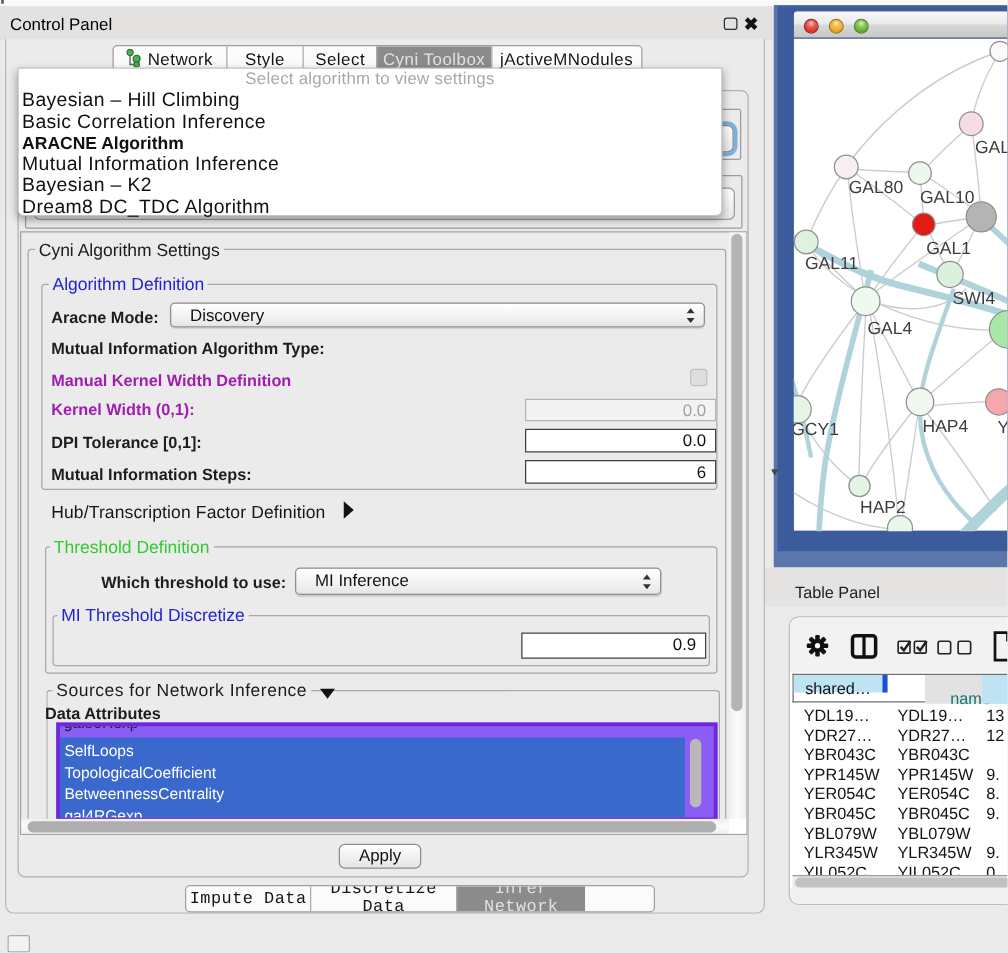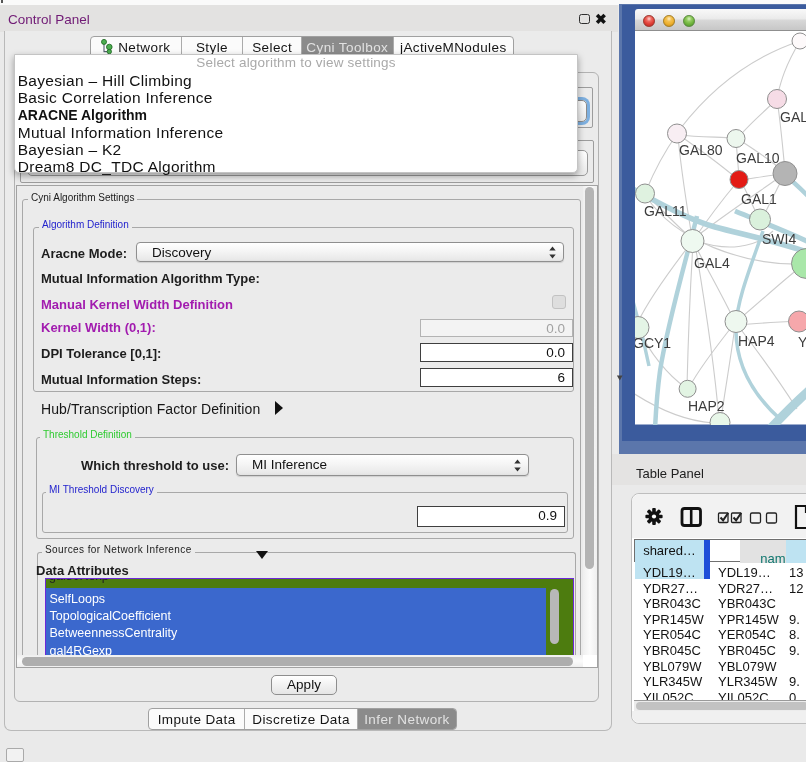--- a/index.html
+++ b/index.html
@@ -2,21 +2,21 @@
 <html><head>
 <meta charset="utf-8">
 <style>
   * { margin:0; padding:0; box-sizing:border-box; }
   html,body { width:806px; height:762px; overflow:hidden; }
   body { position:relative; background:#eaeaea; font-family:"Liberation Sans", sans-serif; }
   .abs { position:absolute; }
   .lbl { position:absolute; font-size:13px; font-weight:bold; color:#1d1d1d; white-space:nowrap; }
   .lbl.dis { color:#a21caf; }
   .groupbox { position:absolute; border:1px solid #a8a8a8; border-radius:3px; }
-  .gtitle { position:absolute; font-size:10px; background:#ebebeb; padding:0 3px; white-space:nowrap; }
+  .gtitle { position:absolute; font-size:14px; background:#ebebeb; padding:0 3px; white-space:nowrap; }
   .combo { position:absolute; border:1px solid #8f8f8f; border-radius:4px;
            background:linear-gradient(#ffffff,#f5f5f5 45%,#e9e9e9 90%,#e2e2e2);
            box-shadow:0 1px 1px rgba(0,0,0,0.12); }
   .combo .ct { position:absolute; left:15px; top:2px; font-size:13.5px; color:#111; white-space:nowrap; }
   .combo .ar { position:absolute; right:6px; top:2.5px; width:9px; height:15px; }
   .tfield { position:absolute; border:1px solid #3f3f3f; background:#fff; font-size:13.5px;
             color:#111; text-align:right; padding:1px 7px 0 0; }
   .tfield.dis { border:1px solid #b3b3b3; background:#f3f3f3; color:#a2a2a2; }
   .seg { position:absolute; display:flex; border:1px solid #a0a0a0; border-radius:4px; background:#fbfbfb; overflow:hidden; }
   .seg > div { font-size:13.5px; color:#141414; letter-spacing:0.4px; text-align:center;
@@ -24,21 +24,21 @@
   .seg > div:first-child { border-left:none; }
   .seg > div.sel { background:#8b8b8b; color:#e2e2e2; }
   svg text { font-family:"Liberation Sans", sans-serif; }
 </style>
 </head>
 <body>
 
 <div class="abs" style="left:0;top:0;width:806px;height:5px;background:#fafafa;"></div>
 <div class="abs" style="left:1px;top:0;width:2px;height:3px;background:#555;"></div>
 <div class="abs" style="left:0;top:5px;width:618px;height:27px;background:#e3e2e1;"></div>
-<div class="abs" style="left:8px;top:12px;font-size:13.5px;color:#701a75;">Control Panel</div>
+<div class="abs" style="left:8px;top:12px;font-size:13.5px;color:#000000;">Control Panel</div>
 <div class="abs" style="left:579px;top:14px;width:10.5px;height:10px;border:1.6px solid #2e2e2e;border-radius:2.5px;"></div>
 <div class="abs" style="left:595px;top:11px;font-size:14px;font-weight:bold;color:#111;">✖</div>
 
 <div class="abs" style="left:4px;top:31px;width:608px;height:700px;background:#ebebeb;border:1px solid #b9b9b9;border-top:none;border-radius:0 0 7px 7px;"></div>
 
 <div class="seg" style="left:90px;top:36px;width:424px;height:22px;">
   <div style="width:90px;">
     <svg width="12" height="15" viewBox="0 0 12 15" style="margin-right:5px;margin-bottom:2px;">
       <path d="M3,5 V12.6 H6" fill="none" stroke="#55606e" stroke-width="1.1"></path>
       <circle cx="3" cy="2.9" r="2.5" fill="#4caf50" stroke="#256d28" stroke-width="0.9"></circle>
@@ -97,39 +97,39 @@
   <div class="groupbox" style="left:19px;top:251px;width:538px;height:102px;"></div>
   <div class="gtitle" style="left:23px;top:243px;color:#2fcb31;">Threshold Definition</div>
   <div class="lbl" style="left:24px;width:188px;top:272px;text-align:right;">Which threshold to use:</div>
   <div class="combo" style="left:219px;top:268px;width:293px;height:22px;">
     <div class="ct">MI Inference</div>
     <svg class="ar" viewBox="0 0 9 15">
         <path d="M1.3,5.6 L4.5,1.6 L7.7,5.6 Z M1.3,9.4 L4.5,13.4 L7.7,9.4 Z" fill="#333"></path>
       </svg>
   </div>
   <div class="groupbox" style="left:25px;top:306px;width:526px;height:41px;"></div>
-  <div class="gtitle" style="left:29px;top:298px;color:#2323cd;">MI Threshold Discovery</div>
+  <div class="gtitle" style="left:29px;top:298px;color:#2323cd;">MI Threshold Discretize</div>
   <div class="tfield" style="left:400px;top:320px;width:148px;height:21px;">0.9</div>
 
   <div class="groupbox" style="left:20px;top:366px;width:539px;height:200px;border-bottom:none;"></div>
   <div class="gtitle" style="left:25px;top:358px;color:#1b1b1b;letter-spacing:0.4px;">Sources for Network Inference</div>
   <div class="abs" style="left:239px;top:365px;width:0;height:0;border-top:8px solid #111;border-left:6.5px solid transparent;border-right:6.5px solid transparent;"></div>
   <div class="lbl" style="left:19px;top:377px;">Data Attributes</div>
 
-  <div class="abs" style="left:28px;top:392px;width:529px;height:79px;border:1px solid #6d28d9;background:#4d7c0f;overflow:hidden;">
+  <div class="abs" style="left:28px;top:392px;width:529px;height:79px;border:3px solid #6d28d9;background:#8b5cf6;overflow:hidden;">
     <div class="abs" style="left:3px;top:-10px;width:500px;font-size:12.5px;color:#222;">gal80Rexp</div>
     <div class="abs" style="left:0;top:9px;width:500px;height:70px;background:#3b68cd;"></div>
     <div class="abs" style="left:3.5px;top:11.5px;font-size:12.5px;line-height:17.4px;color:#fff;white-space:nowrap;">SelfLoops<br>TopologicalCoefficient<br>BetweennessCentrality<br>gal4RGexp</div>
     <div class="abs" style="left:504px;top:10px;width:9px;height:55px;border-radius:4.5px;background:#b8b8b8;"></div>
   </div>
 </div>
 
 <div class="abs" style="left:271px;top:675px;width:66px;height:20px;border:1px solid #8e8e8e;border-radius:5px;background:linear-gradient(#ffffff,#f2f2f2 50%,#e5e5e5);text-align:center;font-size:13.5px;color:#111;padding-top:1px;">Apply</div>
 
-<div class="seg" style="left:148px;top:708px;width:309px;height:22px;">
+<div class="seg" style="left:148px;top:708px;width:376px;height:22px;font-family:Liberation Mono, monospace;">
   <div style="width:99px;">Impute Data</div>
   <div style="width:117px;">Discretize Data</div>
   <div class="sel" style="width:103px;">Infer Network</div>
 </div>
 
 <div class="abs" style="left:6px;top:748px;width:18px;height:14px;border:1px solid #aaa;border-radius:2px;background:#f2f2f2;"></div>
 
 <div class="abs" style="left:619px;top:4px;width:187px;height:450px;background:#5b76ab;"></div>
 <div class="abs" style="left:622px;top:4.5px;width:184px;height:436.5px;background:#3b5b9d;"></div>
 <div class="abs" style="left:635px;top:8.5px;width:171px;height:22px;border-radius:3px 0 0 0;background:linear-gradient(#f9f9f9,#ebebeb 45%,#d7d7d7 55%,#c7c7c7);border-bottom:1px solid #8f8f8f;"></div>
@@ -246,21 +246,21 @@
   </g>
   <g fill="none" stroke="#222" stroke-width="1.3">
     <rect x="110.5" y="10" width="10" height="10" rx="1.5"></rect>
     <rect x="126.5" y="10" width="10" height="10" rx="1.5"></rect>
   </g>
   <path d="M156,3 h10 l6,6 v16 h-16 z" fill="none" stroke="#111" stroke-width="2.2"></path>
   <path d="M166,3 v6 h6" fill="none" stroke="#111" stroke-width="2.2"></path>
 </svg>
 
 <div class="abs" style="left:634px;top:539px;width:172px;height:23px;border-top:1px solid #6f6f6f;border-bottom:1px solid #6f6f6f;border-left:1px solid #6f6f6f;">
-  <div class="abs" style="left:0;top:0;width:75px;height:39px;background:#bee3f2;border-right:6px solid #1d4ed8;text-align:center;font-size:13px;color:#111;padding-top:3px;">shared…</div>
+  <div class="abs" style="left:0;top:0;width:75px;height:14px;background:#bee3f2;border-right:4px solid #1d4ed8;text-align:center;font-size:13px;color:#111;padding-top:3px;">shared…</div>
   <div class="abs" style="left:76px;top:0;width:74px;height:23px;background:#e2e2e2;border-right:1px solid #6f6f6f;text-align:center;font-size:13px;color:#0f766e;padding-top:11px;margin-left:29px;">name</div>
   <div class="abs" style="left:151px;top:0;width:21px;height:23px;background:#bee3f2;"></div>
 </div>
 
 <div class="abs" style="left:634px;top:563px;width:172px;height:137px;overflow:hidden;font-size:13px;color:#141414;">
   <div style="position:absolute;left:9px;top:2px;line-height:15.6px;">YDL19…<br>YDR27…<br>YBR043C<br>YPR145W<br>YER054C<br>YBR045C<br>YBL079W<br>YLR345W<br>YIL052C</div>
   <div style="position:absolute;left:84px;top:2px;line-height:15.6px;">YDL19…<br>YDR27…<br>YBR043C<br>YPR145W<br>YER054C<br>YBR045C<br>YBL079W<br>YLR345W<br>YIL052C</div>
   <div style="position:absolute;left:155px;top:2px;line-height:15.6px;">13<br>12<br>&nbsp;<br>9.<br>8.<br>9.<br>&nbsp;<br>9.<br>0.</div>
 </div>
 

